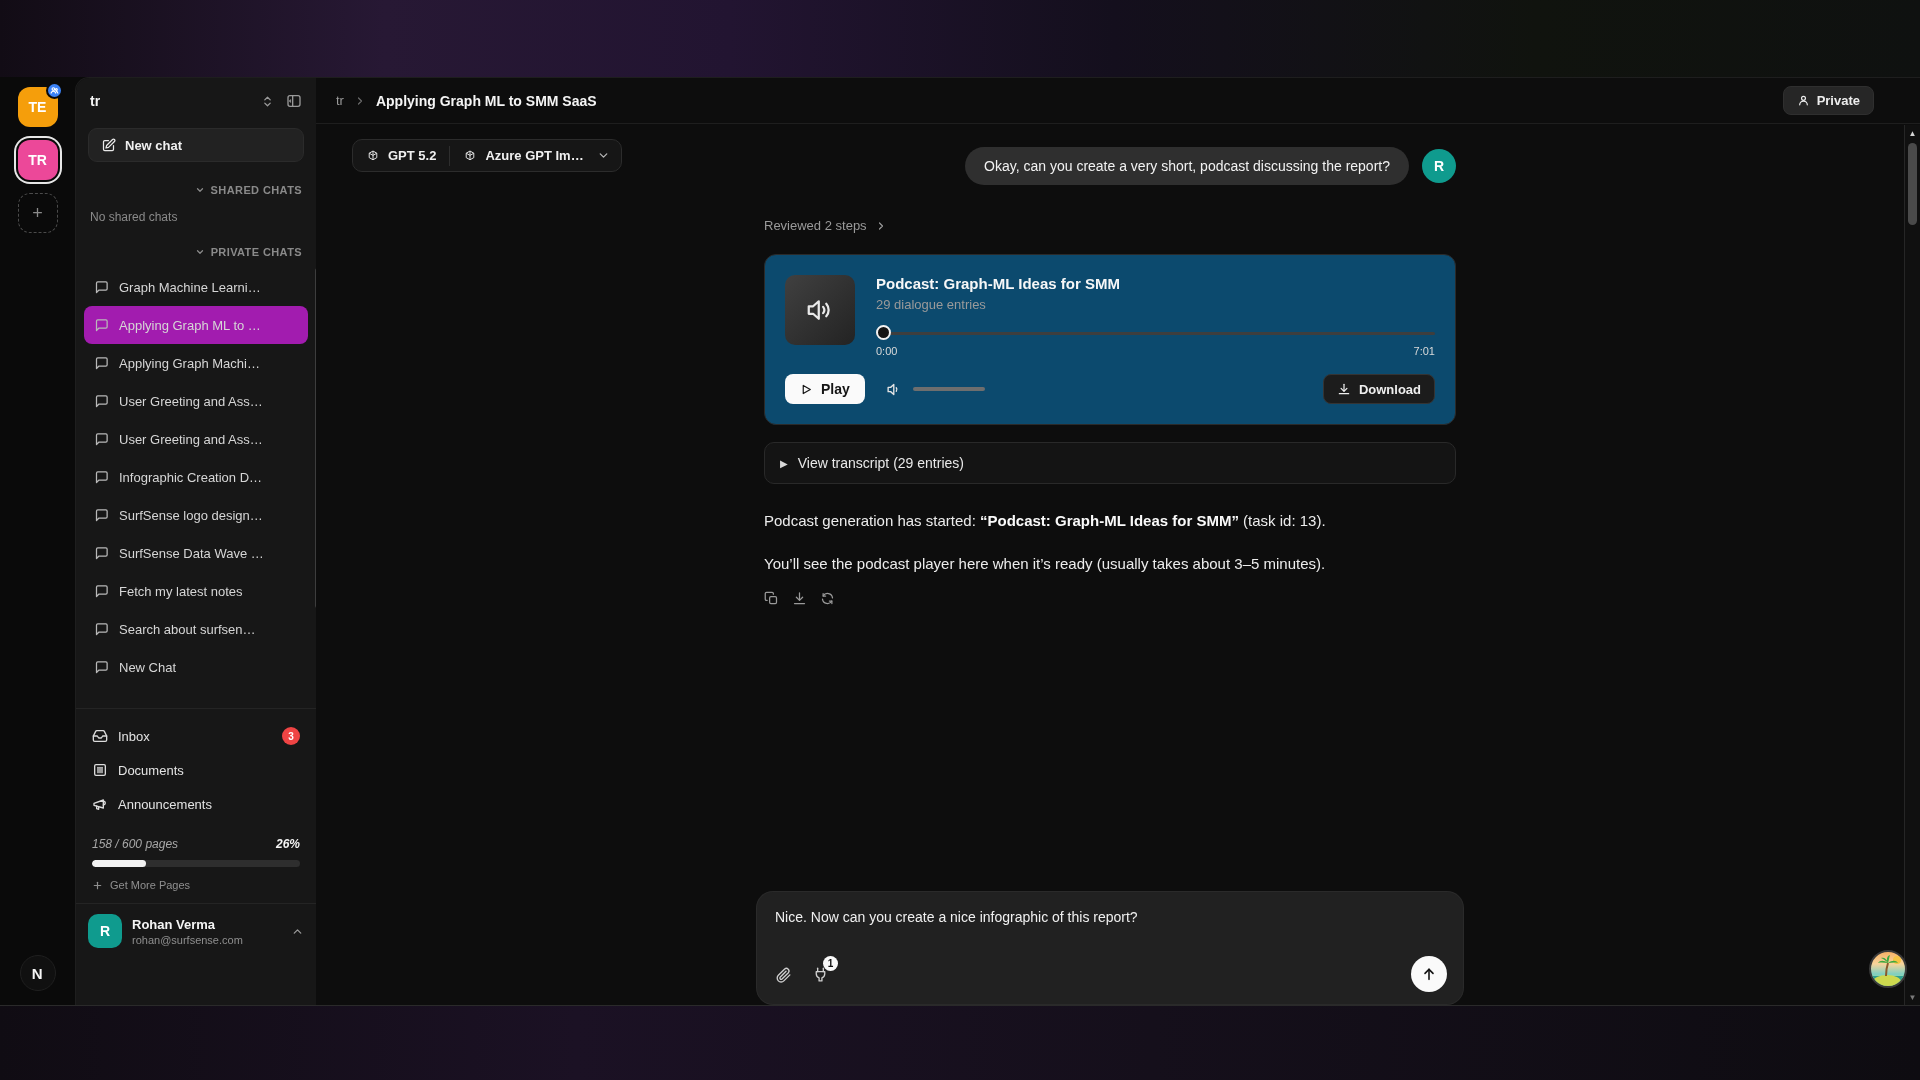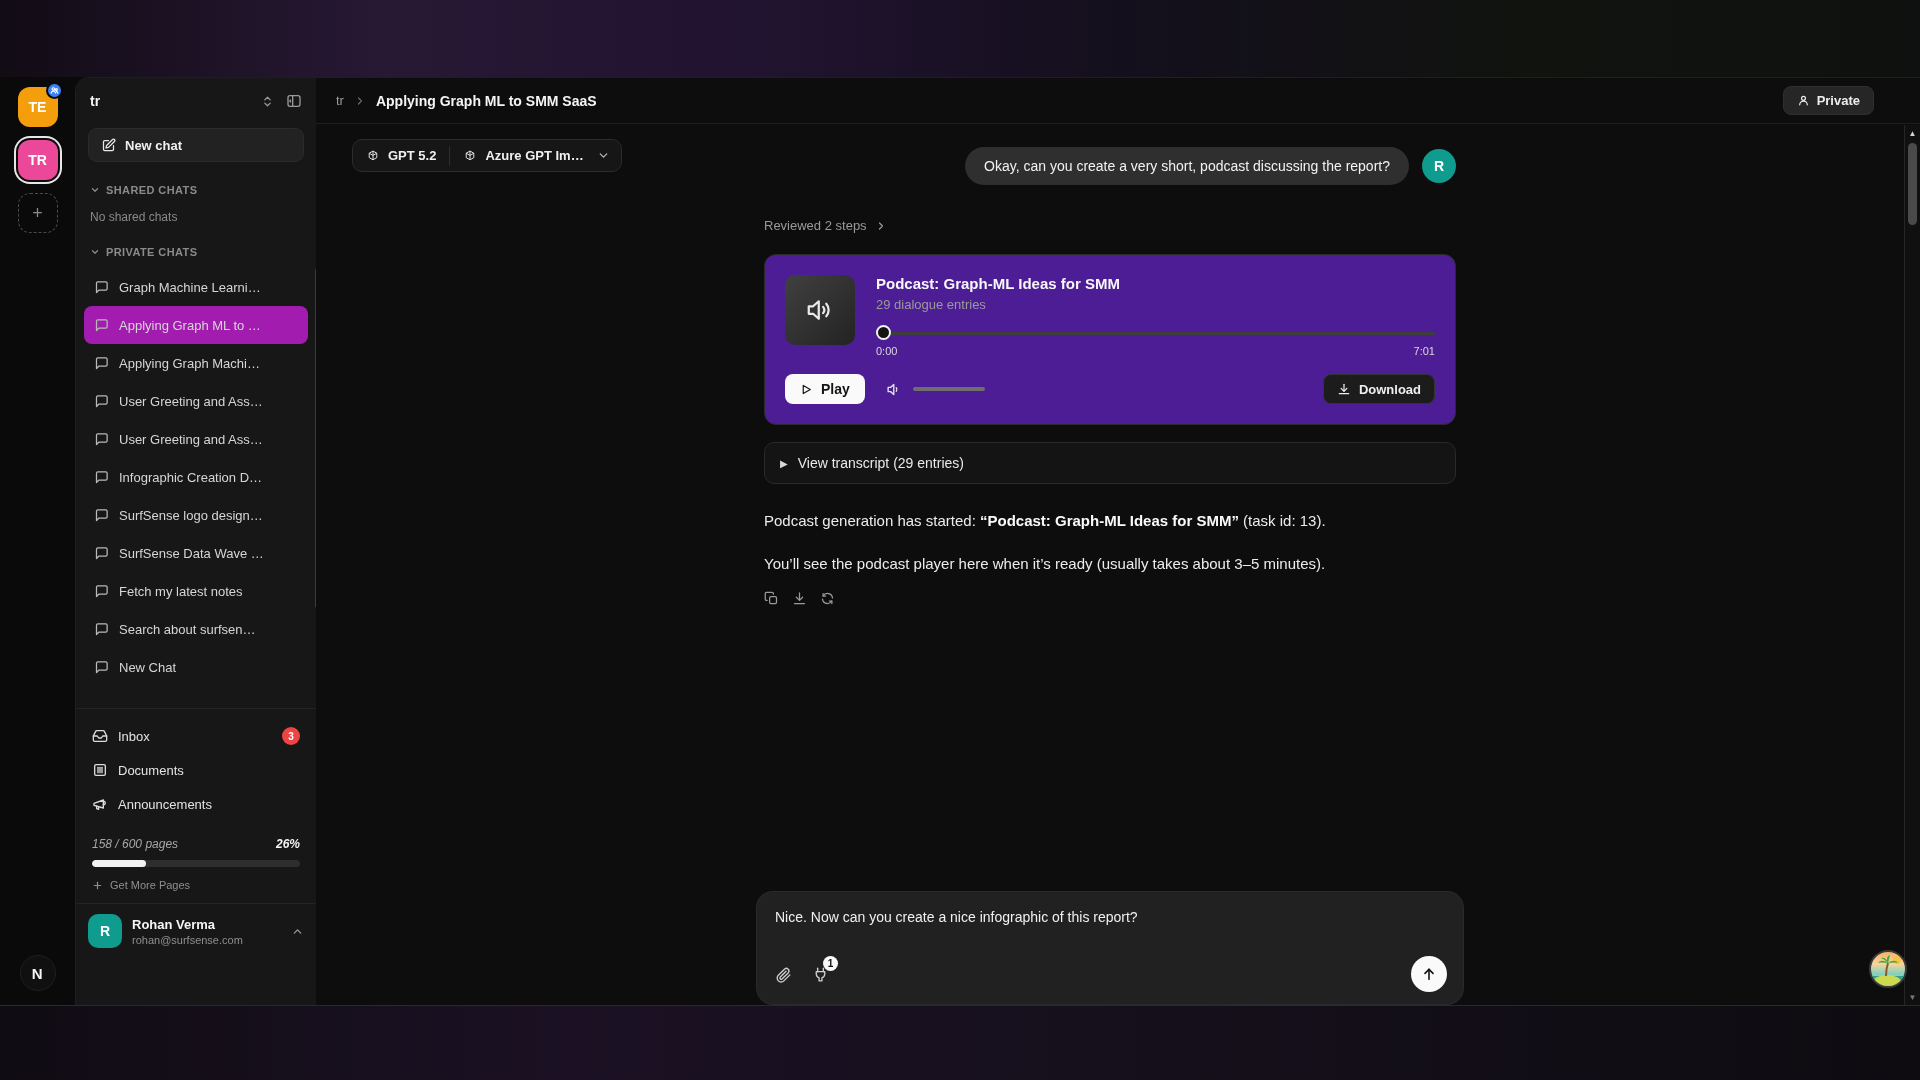--- a/index.html
+++ b/index.html
@@ -35,21 +35,21 @@
 
   
   .sidebar { position:absolute; left:0; top:0; width:240px; height:100%; background:#171717; display:flex; flex-direction:column; }
   .sb-header { height:46px; display:flex; align-items:center; padding:0 14px; flex:0 0 auto; }
   .sb-title { font-size:14px; font-weight:bold; color:#f5f5f5; }
   .sb-header-icons { margin-left:auto; display:flex; align-items:center; gap:12px; color:#9a9a9a; }
   .newchat-btn { margin:4px 12px 0; height:34px; background:#222222; border:1px solid #2b2b2b; border-radius:9px;
         display:flex; align-items:center; gap:9px; padding:0 12px; cursor:pointer; flex:0 0 auto; }
   .newchat-btn span { font-size:13px; font-weight:bold; color:#f0f0f0; }
   .section-head { display:flex; align-items:center; gap:6px; padding:0 14px; margin-top:22px; color:#8a8a8a;
-        font-size:11px; font-weight:bold; letter-spacing:.4px; flex:0 0 auto; cursor:pointer; }
+        font-size:11px; font-weight:bold; letter-spacing:.4px; flex:0 0 auto; cursor:pointer;justify-content:flex-end; }
   .empty-note { padding:0 14px; margin-top:14px; font-size:12px; color:#8a8a8a; flex:0 0 auto; }
   .chat-list { margin-top:10px; padding:0 8px; position:relative; flex:0 0 auto; }
   .chat-item { height:38px; display:flex; align-items:center; gap:10px; padding:0 10px; border-radius:8px;
         color:#d6d6d6; font-size:13px; cursor:pointer; }
   .chat-item.selected { background:#a21caf; }
   .chat-item .lbl { white-space:nowrap; overflow:hidden; max-width:160px; }
   .chat-item svg { flex:0 0 auto; }
   .sb-scrollbar { position:absolute; right:-4px; top:0; width:5px; height:418px; }
   .sb-thumb { position:absolute; right:0; top:0; width:5px; height:340px; background:#3d3d3d; border-radius:3px; }
   .sb-divider { border-top:1px solid #242424; margin-top:22px; flex:0 0 auto; }
@@ -91,21 +91,21 @@
 
   .chat-col { position:absolute; left:50%; transform:translateX(-50%); width:692px; top:0; height:100%; }
 
   .user-row { display:flex; justify-content:flex-end; align-items:center; gap:13px; margin-top:22px; }
   .user-bubble { background:#2f2f2f; border-radius:24px; padding:11px 19px; font-size:14px; color:#f2f2f2; }
   .user-avatar { width:34px; height:34px; border-radius:50%; background:#0f9b8e; color:#fff; font-size:14px; font-weight:bold;
         display:flex; align-items:center; justify-content:center; flex:0 0 auto; }
 
   .steps-row { display:flex; align-items:center; gap:8px; margin-top:33px; font-size:13px; color:#9a9a9a; cursor:pointer; }
 
-  .podcast-card { margin-top:21px; border:1px solid #2a2a2a; background:#4c1d95; border-radius:12px; padding:20px; }
+  .podcast-card { margin-top:21px; border:1px solid #2a2a2a; background:#0c4a6e; border-radius:12px; padding:20px; }
   .pod-top { display:flex; gap:21px; }
   .pod-tile { width:70px; height:70px; border-radius:10px; background:linear-gradient(135deg,#404040,#232323);
         display:flex; align-items:center; justify-content:center; flex:0 0 auto; }
   .pod-info { flex:1; }
   .pod-title { font-size:15px; font-weight:bold; color:#f7f7f7; }
   .pod-sub { font-size:13px; color:#9a9a9a; margin-top:5px; }
   .pod-slider { margin-top:13px; position:relative; height:16px; cursor:pointer; }
   .pod-track { position:absolute; top:7px; left:0; right:0; height:3px; background:#3e3e3e; border-radius:2px; }
   .pod-thumb { position:absolute; top:0; left:0; width:15px; height:15px; border-radius:50%; border:2.5px solid #f2f2f2; background:#141414; }
   .pod-times { display:flex; justify-content:space-between; margin-top:4px; font-size:11px; color:#d9d9d9; }

